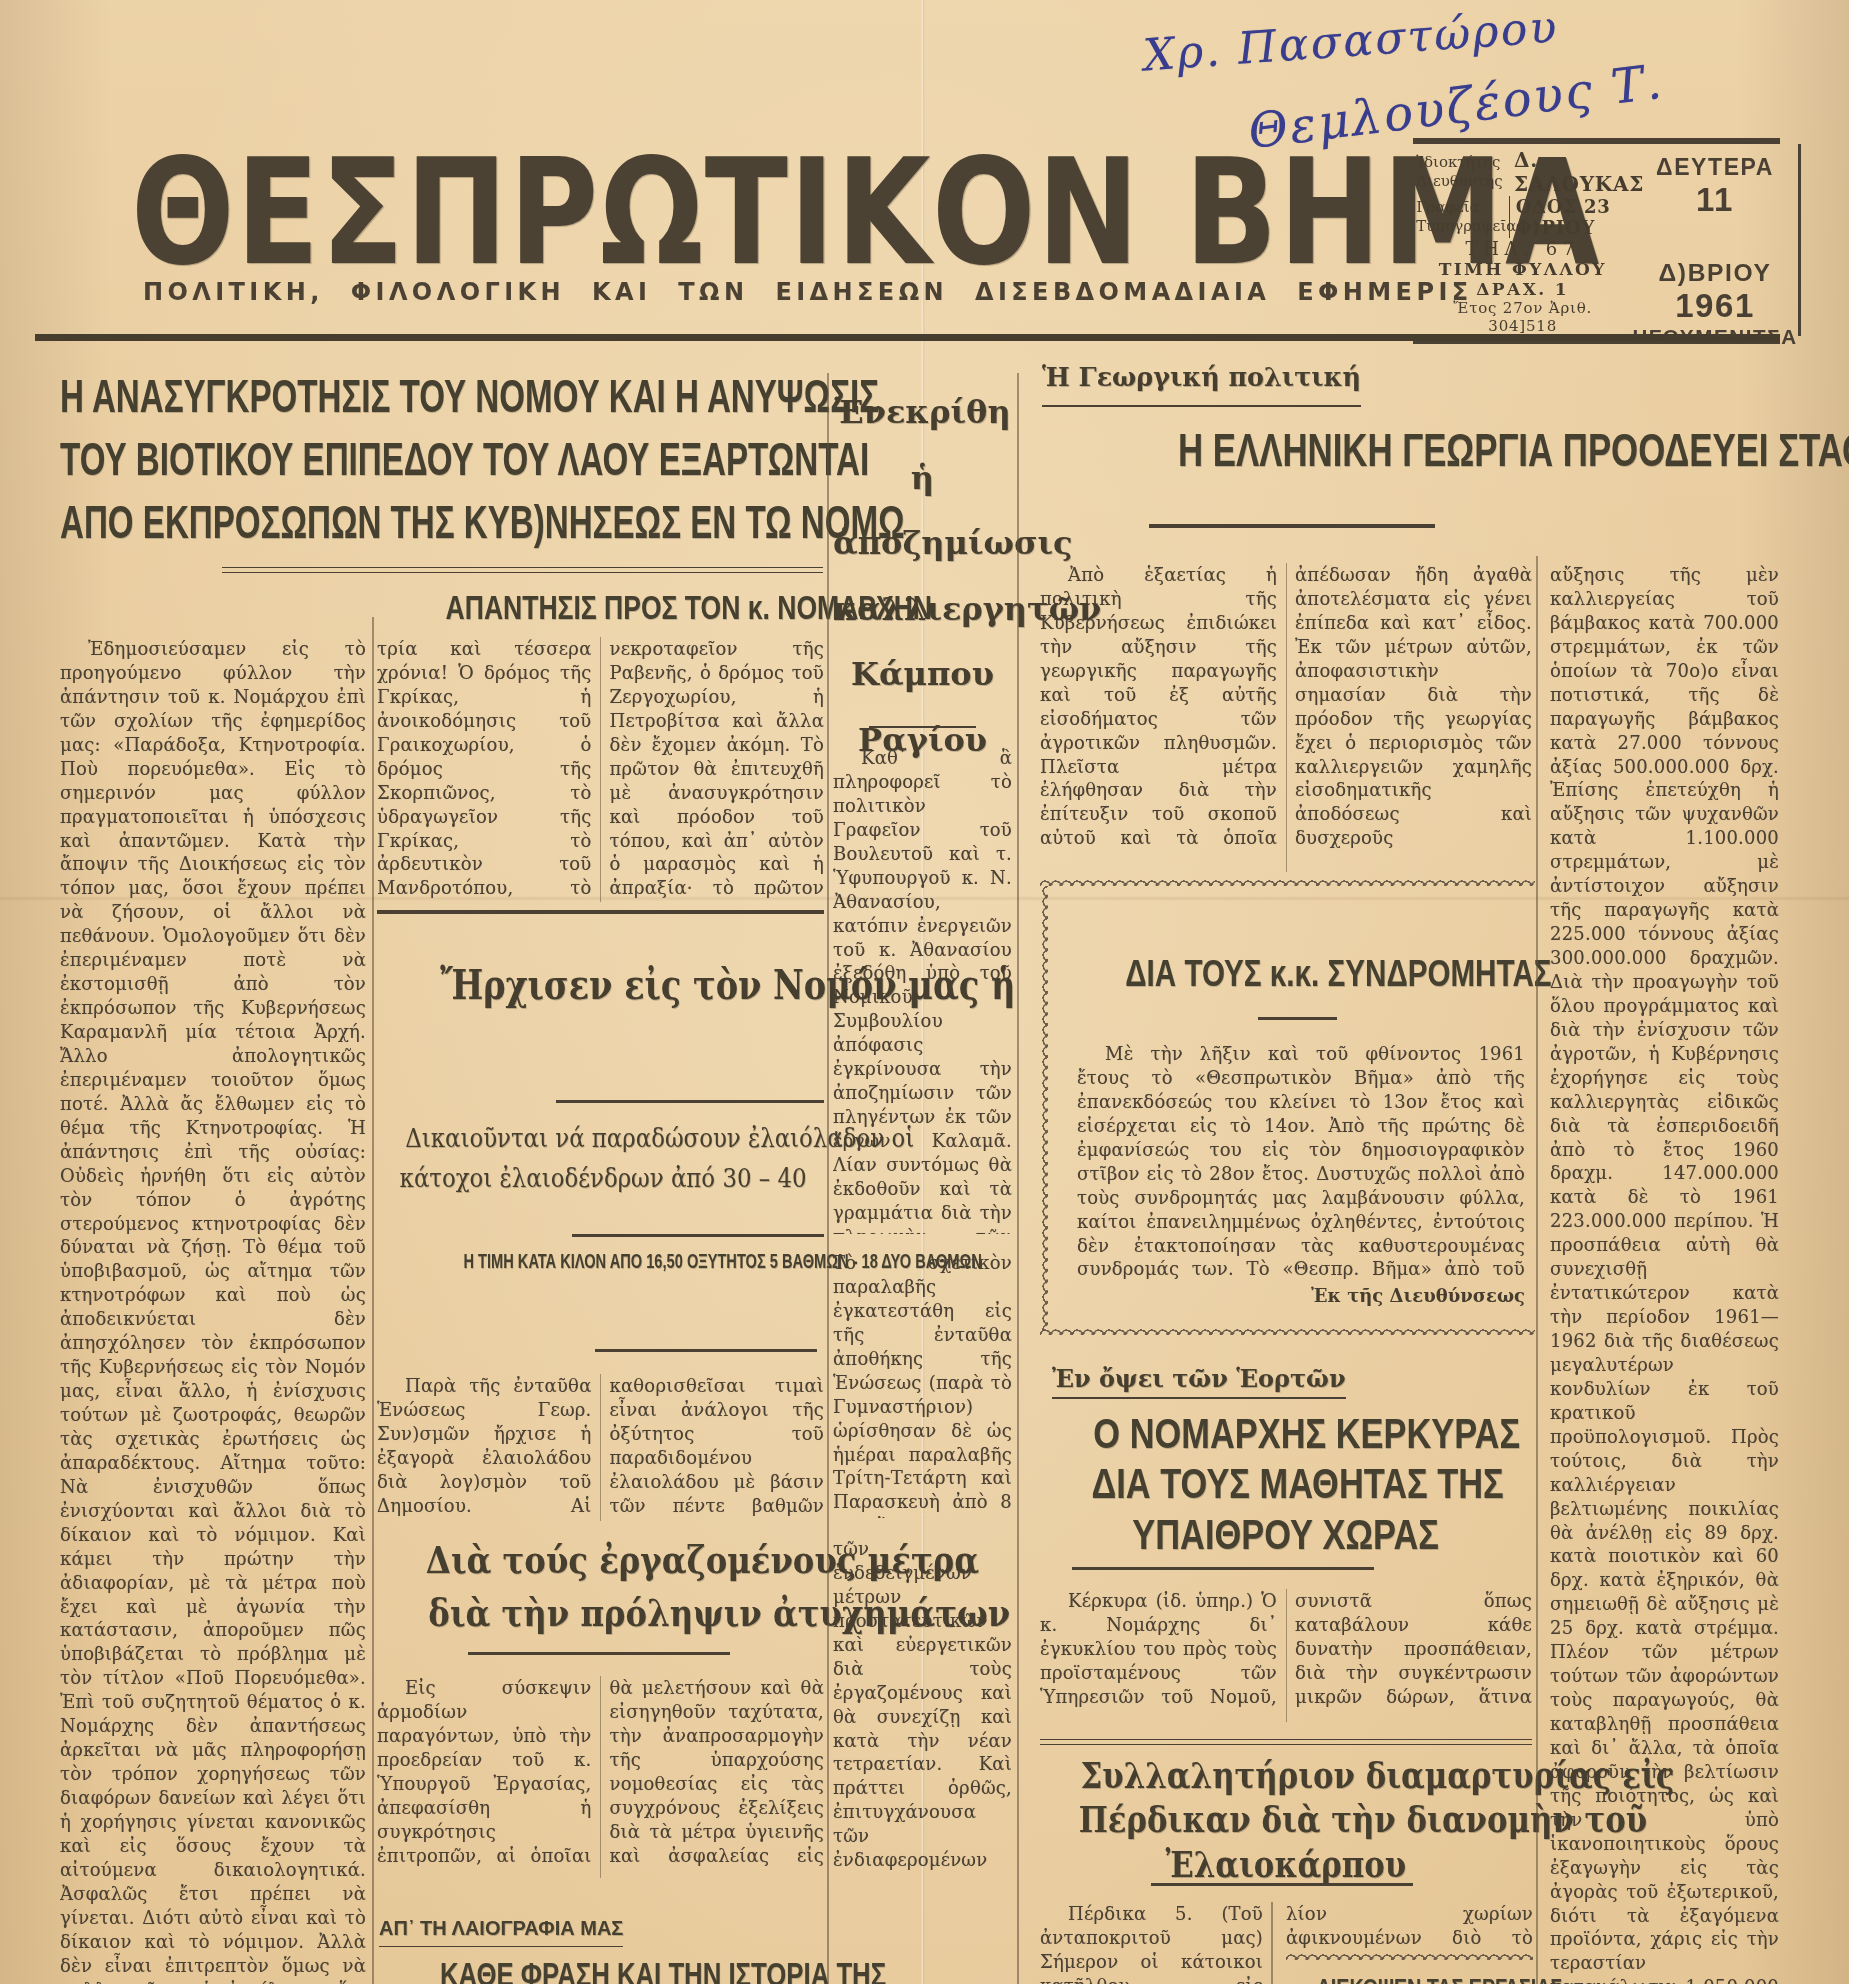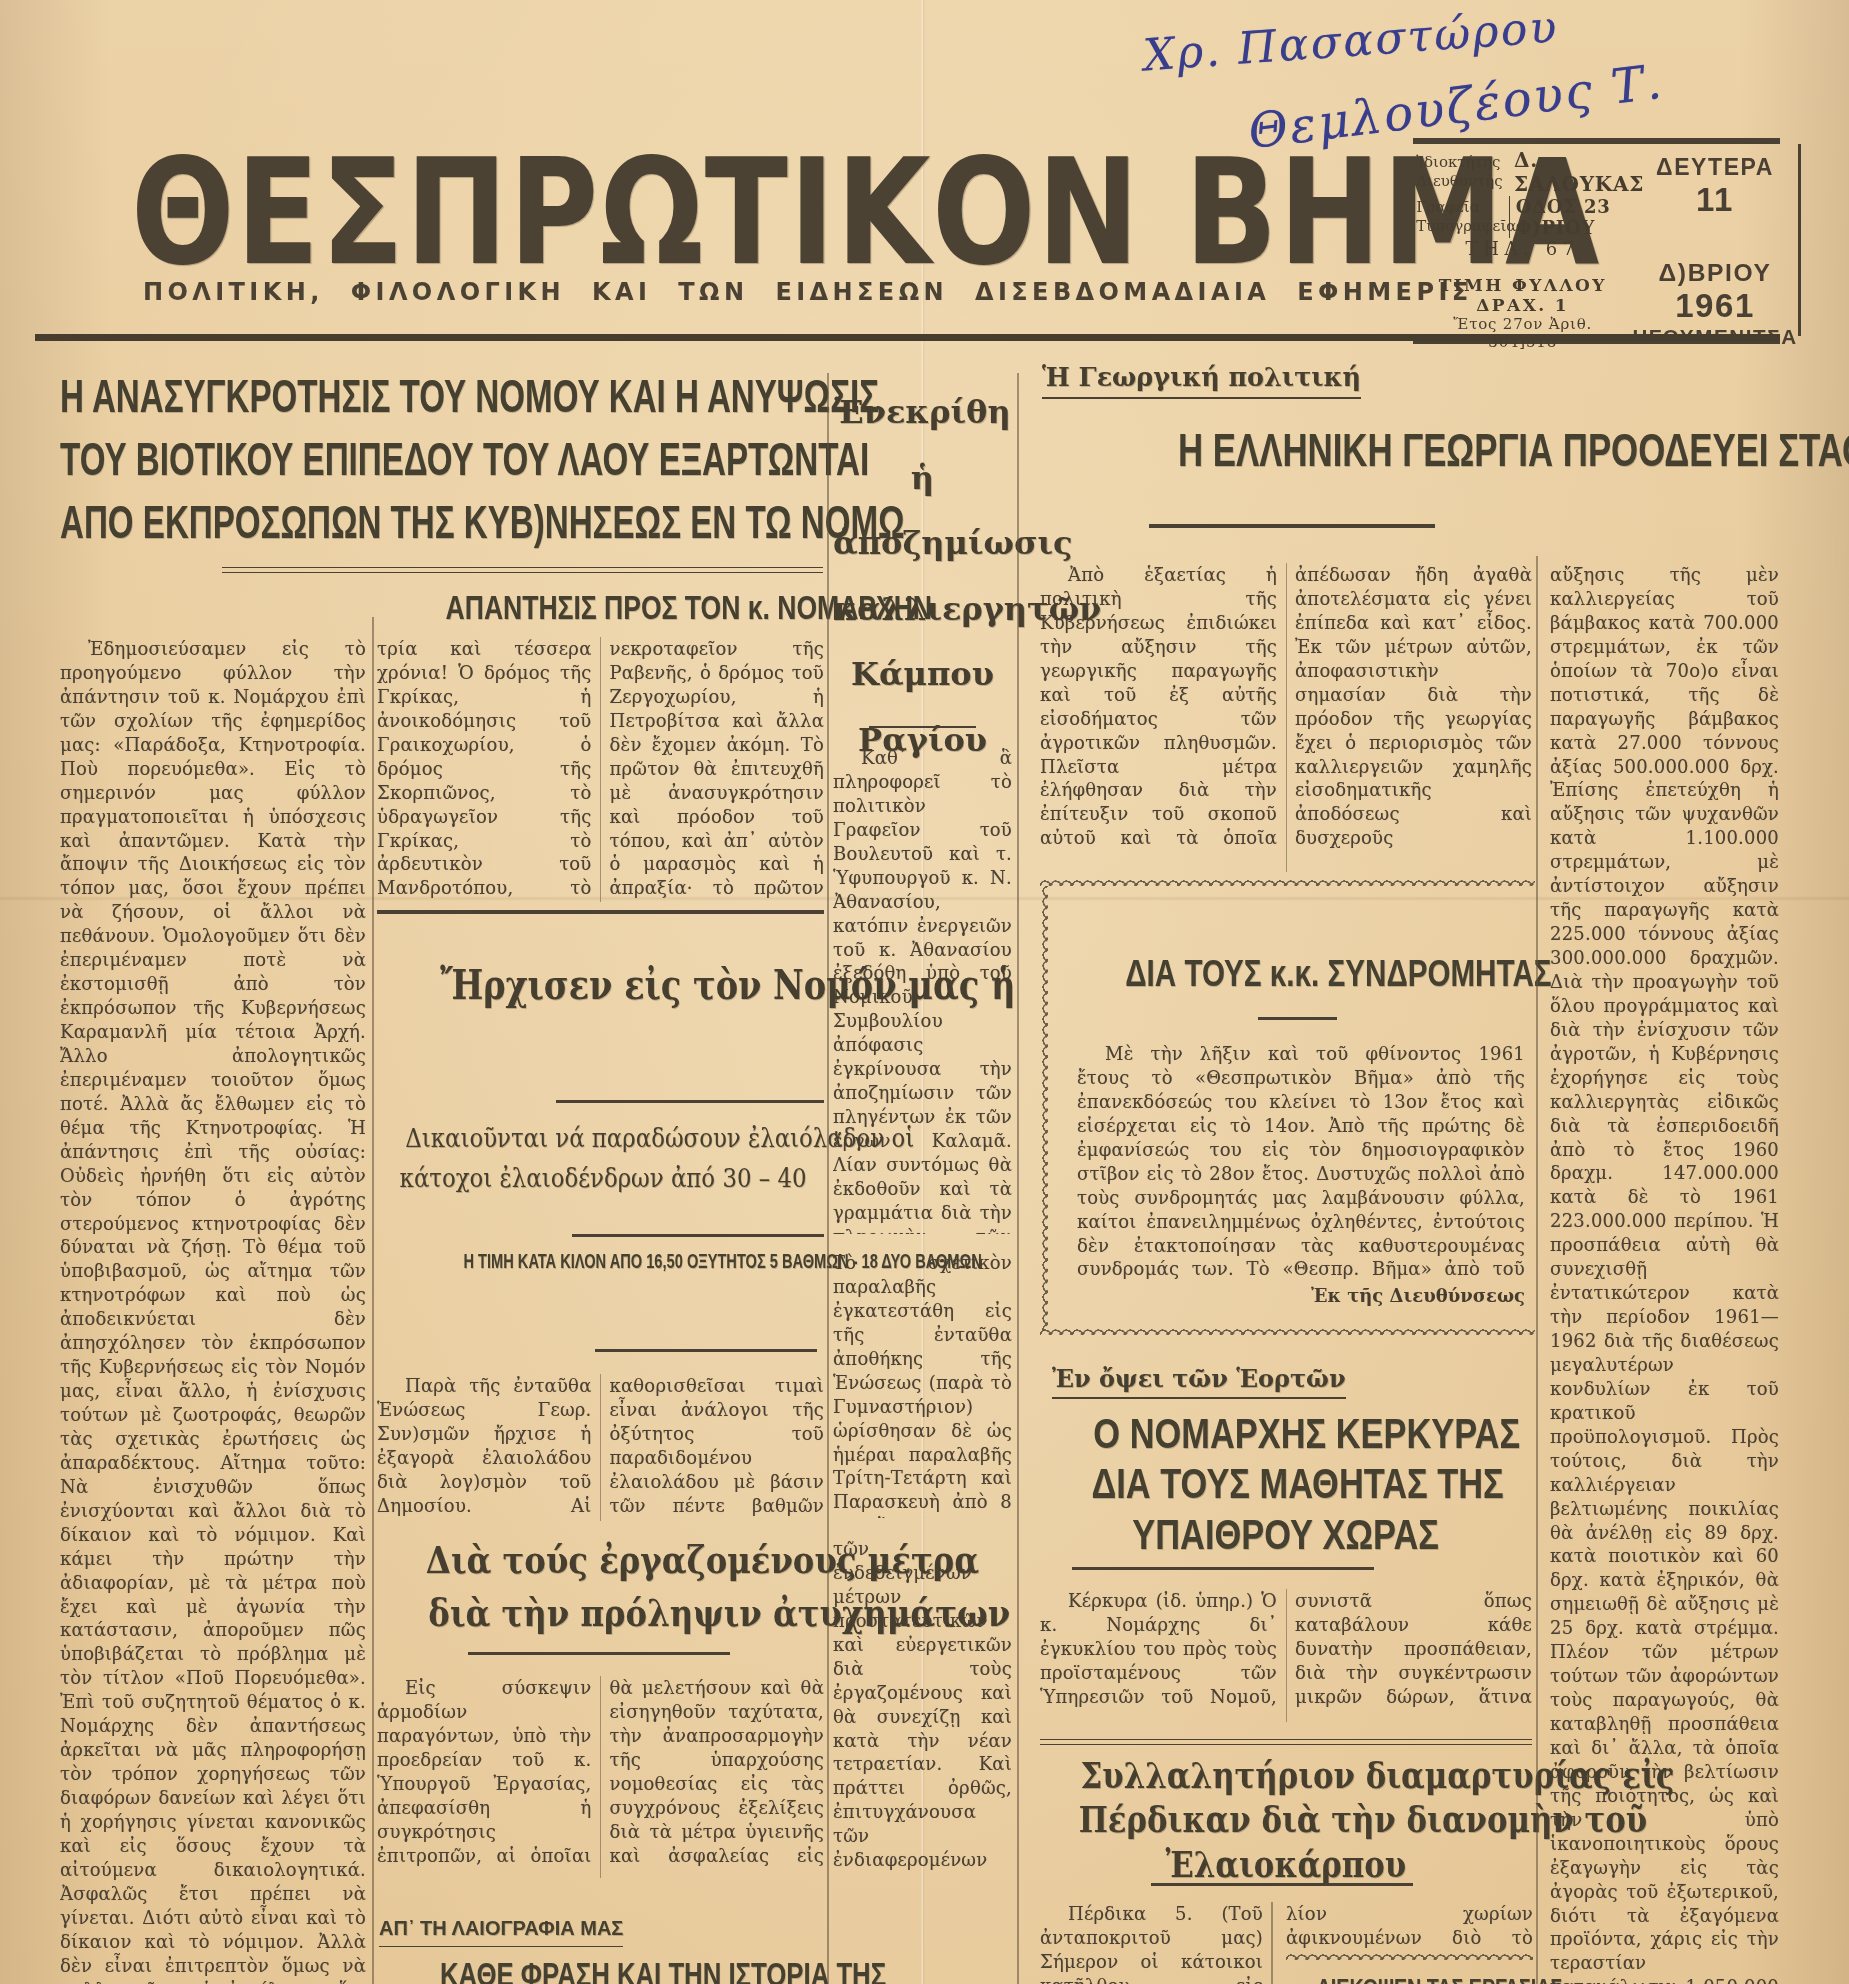--- a/index.html
+++ b/index.html
@@ -81,21 +81,21 @@
 
   #wk-h1,#wk-h2{left:377px;width:447px;font-size:38px;text-align:center;}
   #wk-h1{top:1537px;} #wk-h2{top:1590px;}
   #wk-rule{left:468px;top:1652px;width:262px;height:3.2px;}
   #wk-cols{left:377px;top:1676px;width:447px;height:202px;}
   #wk-col3{left:833px;top:1537px;width:179px;height:333px;}
 
   #folk-kicker{left:379px;top:1917px;font-size:20px;border-bottom:1.6px solid #4a4033;padding-bottom:5.6px;}
   #folk-head{left:377px;top:1956px;width:447px;font-size:33px;}
 
-  #geo-kicker{left:1042px;top:362px;font-size:25.4px;border-bottom:2.8px solid #4a4033;padding-bottom:5px;}
+  #geo-kicker{left:1042px;top:362px;font-size:25.4px;border-bottom:2.8px solid #4a4033;padding-bottom:13px;}
   #geo-head{left:1040px;top:422px;width:739px;font-size:47px;text-align:center;}
   #geo-midrule{left:1149px;top:524px;width:286px;height:4px;}
   #geo-cols{left:1040px;top:563px;width:492px;height:309px;}
   #geo-col3{left:1550px;top:563px;width:229px;height:1545px;}
   #sub-wtop{left:1040px;top:878px;width:495px;}
   #sub-wleft{left:1040px;top:886px;height:445px;}
   #sub-wbot{left:1040px;top:1327px;width:495px;}
   #sub-title{left:1072px;top:953px;width:453px;font-size:37px;}
   #sub-trule{left:1258px;top:1017px;width:79px;height:2.8px;}
   #sub-body{left:1077px;top:1042px;width:448px;height:238px;}
@@ -150,21 +150,21 @@
       </div>
       <div class="inforow">
         <div class="inflbl">
           <div>Γραφεῖα</div>
           <div>Τυπογραφεῖα</div>
         </div>
         <div class="infsep"></div>
         <div class="infval" style="font-size:18px;">ΟΔΟΣ 23 Φ)ΡΙΟΥ</div>
       </div>
       <div class="infcenter" style="letter-spacing:5.6px;">ΤΗΛ. 67</div>
-      <div class="infcenter" style="font-weight:bold;font-size:17px;margin-top:16px;">ΤΙΜΗ ΦΥΛΛΟΥ ΔΡΑΧ. 1</div>
+      <div class="infcenter" style="font-weight:bold;font-size:17px;">ΤΙΜΗ ΦΥΛΛΟΥ ΔΡΑΧ. 1</div>
       <div class="infcenter" style="font-size:15px;letter-spacing:0.8px;">Ἔτος 27ον Ἀριθ. 304]518</div>
     </div>
     <div class="info-div"></div>
     <div class="info-right">
       <div class="date-item" style="font-size:23px;">ΔΕΥΤΕΡΑ</div>
       <div class="date-item" style="font-size:33px;">11</div>
       <div class="date-item" style="font-size:24.6px;margin-top:40px;">Δ)ΒΡΙΟΥ</div>
       <div class="date-item" style="font-size:33px;">1961</div>
       <div class="date-item" style="font-size:20.6px;">ΗΓΟΥΜΕΝΙΤΣΑ</div>
     </div>

